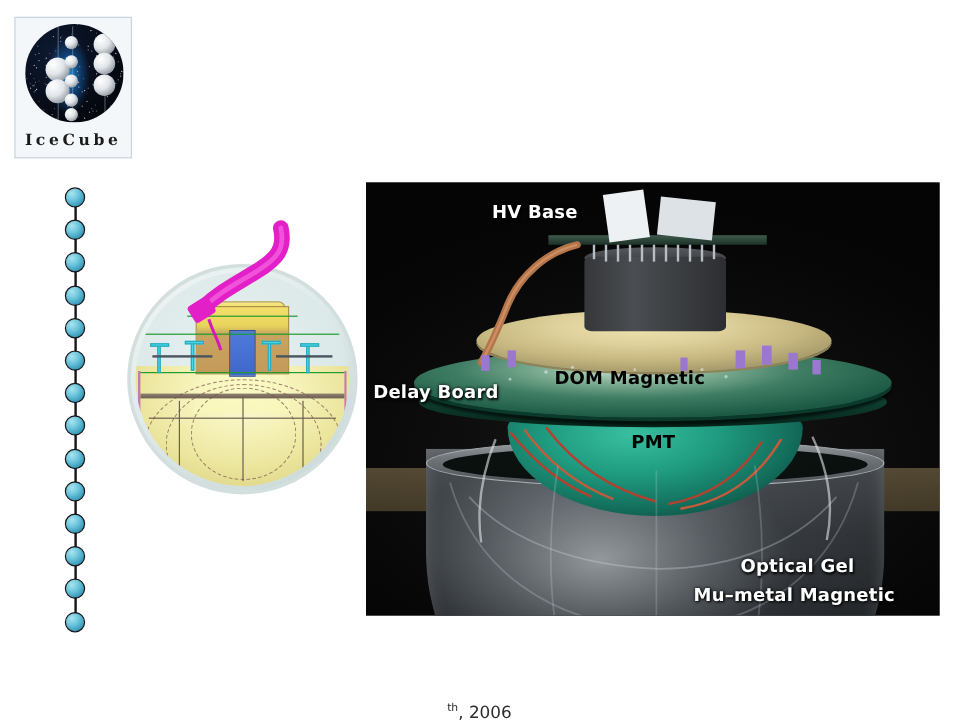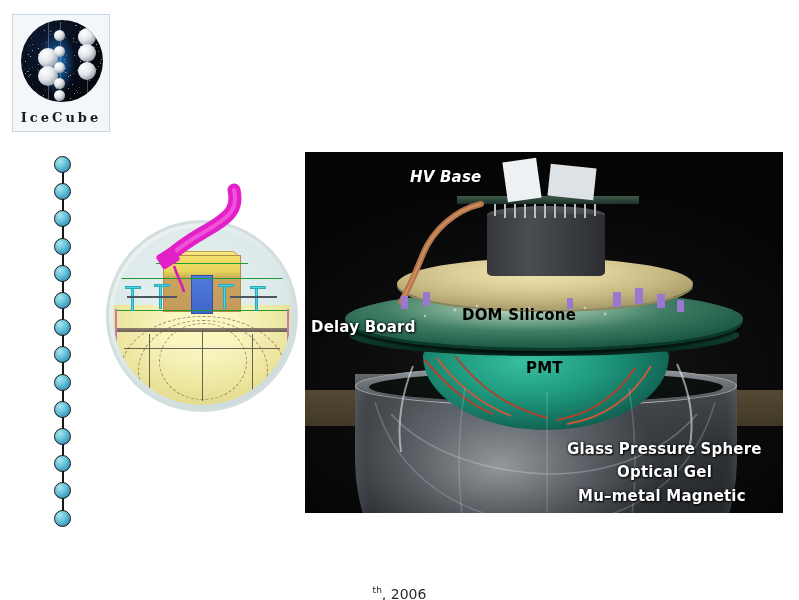--- a/index.html
+++ b/index.html
@@ -627,25 +627,24 @@
         <circle cx="172" cy="154" r="1.3"></circle>
       <circle cx="196" cy="160" r="1.4"></circle>
         <circle cx="224" cy="156" r="1.2"></circle>
       <circle cx="252" cy="162" r="1.5"></circle>
         <circle cx="280" cy="156" r="1.3"></circle>
       <circle cx="300" cy="162" r="1.4"></circle>
         <circle cx="120" cy="164" r="1.2"></circle>
     </g>
   </svg>
 
-  <div class="plabel light" style="left:105px; top:16px;font-style:italic;">HV Base</div>
-  <div class="plabel dark" style="left:157px; top:154px;">DOM Silicone</div>
+  <div class="plabel light" style="left:105px; top:16px;">HV Base</div>
+  <div class="plabel dark" style="left:157px; top:154px;">DOM Magnetic</div>
   <div class="plabel light" style="left:6px; top:166px;">Delay Board</div>
   <div class="plabel dark" style="left:221px; top:207px;">PMT</div>
-  <div class="plabel light" style="left:262px; top:288px;">Glass Pressure Sphere</div>
   <div class="plabel light" style="left:312px; top:311px;">Optical Gel</div>
   <div class="plabel light" style="left:273px; top:335px;">Mu–metal Magnetic</div>
 </div>
 
 <div id="footer">
   <br>
   <sup>th</sup><span>, 2006</span>
 </div>
 
 </body></html>

